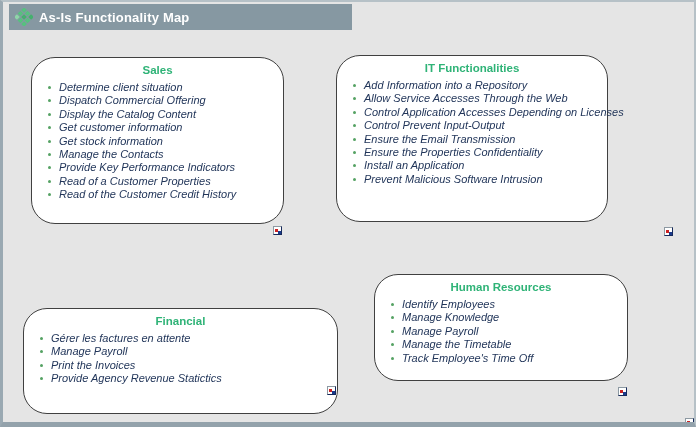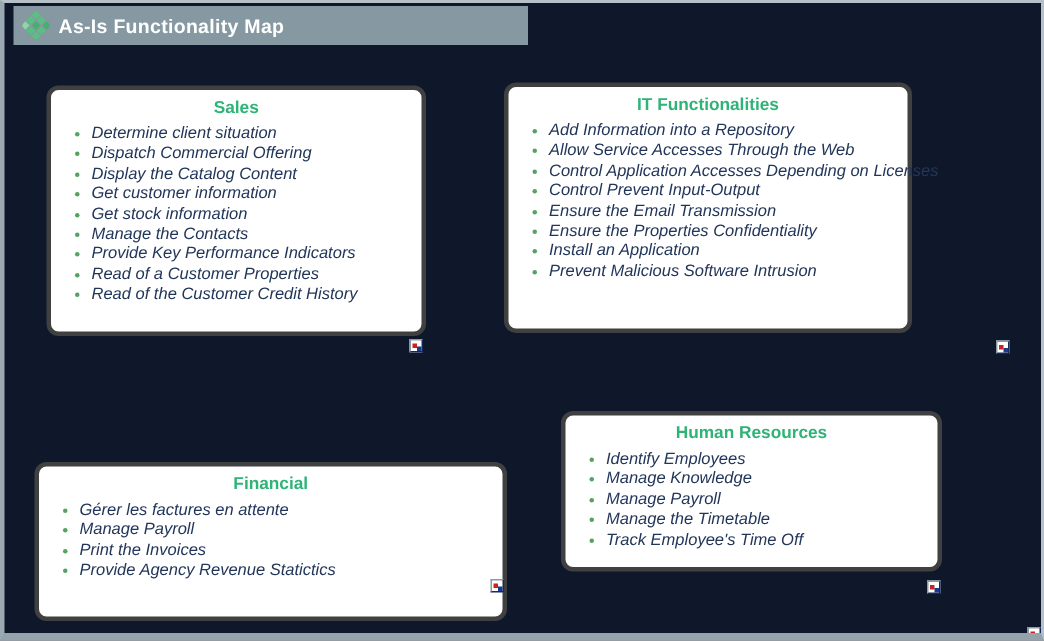--- a/index.html
+++ b/index.html
@@ -7,21 +7,21 @@
     padding: 0;
     background: #ffffff;
     font-family: "Liberation Sans", sans-serif;
     overflow: hidden;
   }
   .canvas {
     position: relative;
     width: 696px;
     height: 427px;
     box-sizing: border-box;
-    background: #0f172a;
+    background: #e5e5e5;
     border: 2px solid #b6c1c7;
     border-left: 3px solid #9aa9b2;
     border-bottom: 5px solid #93a2ab;
     overflow: hidden;
   }
   
   .title-bar {
     position: absolute;
     left: 6px;
     top: 2px;
@@ -46,22 +46,22 @@
     font-size: 13px;
     font-weight: bold;
     letter-spacing: 0.2px;
     white-space: nowrap;
   }
   
   .fbox {
     position: absolute;
     box-sizing: border-box;
     background: #ffffff;
-    border: 3px solid #404040;
-    border-radius: 8px;
+    border: 1px solid #404040;
+    border-radius: 24px;
   }
   .box-sales     { left: 28px;  top: 55px;  width: 253px; height: 167px; }
   .box-it        { left: 333px; top: 53px;  width: 272px; height: 167px; }
   .box-financial { left: 20px;  top: 275px; width: 315px; height: 106px; margin-top: 31px; }
   .box-hr        { left: 371px; top: 272px; width: 254px; height: 107px; }
   .fbox-title {
     text-align: center;
     color: #2fb377;
     font-size: 11.5px;
     font-weight: bold;

